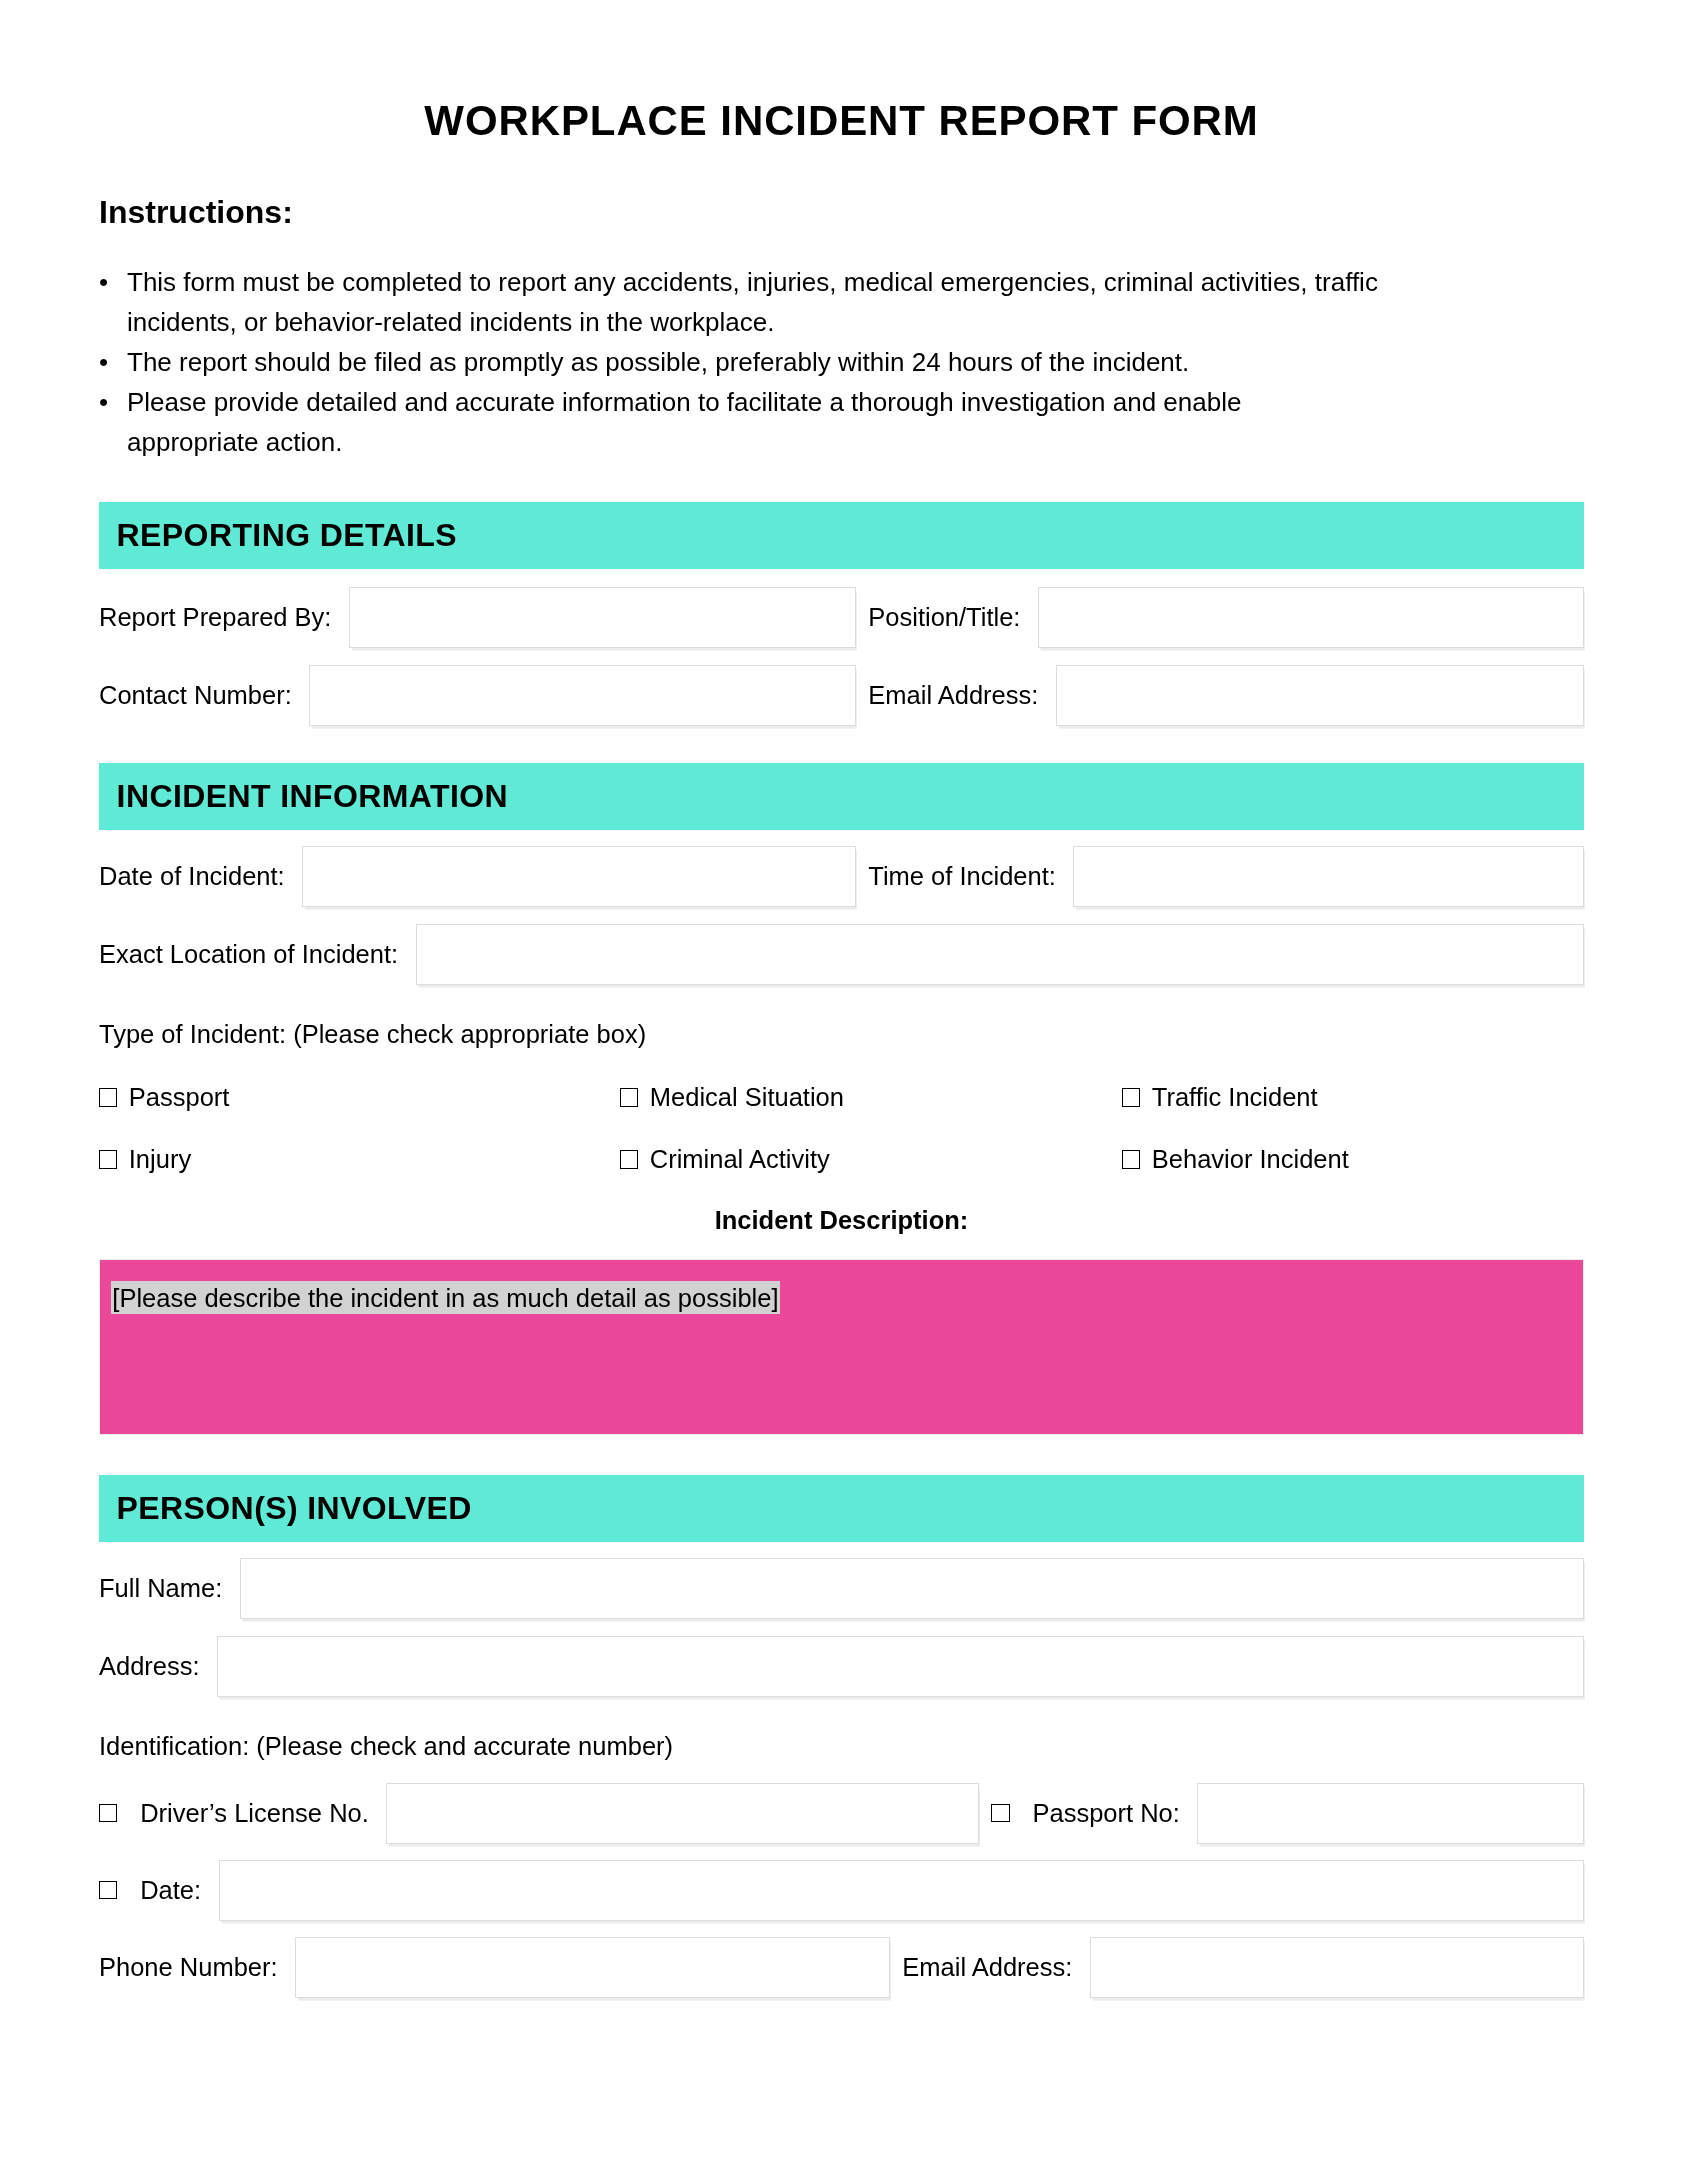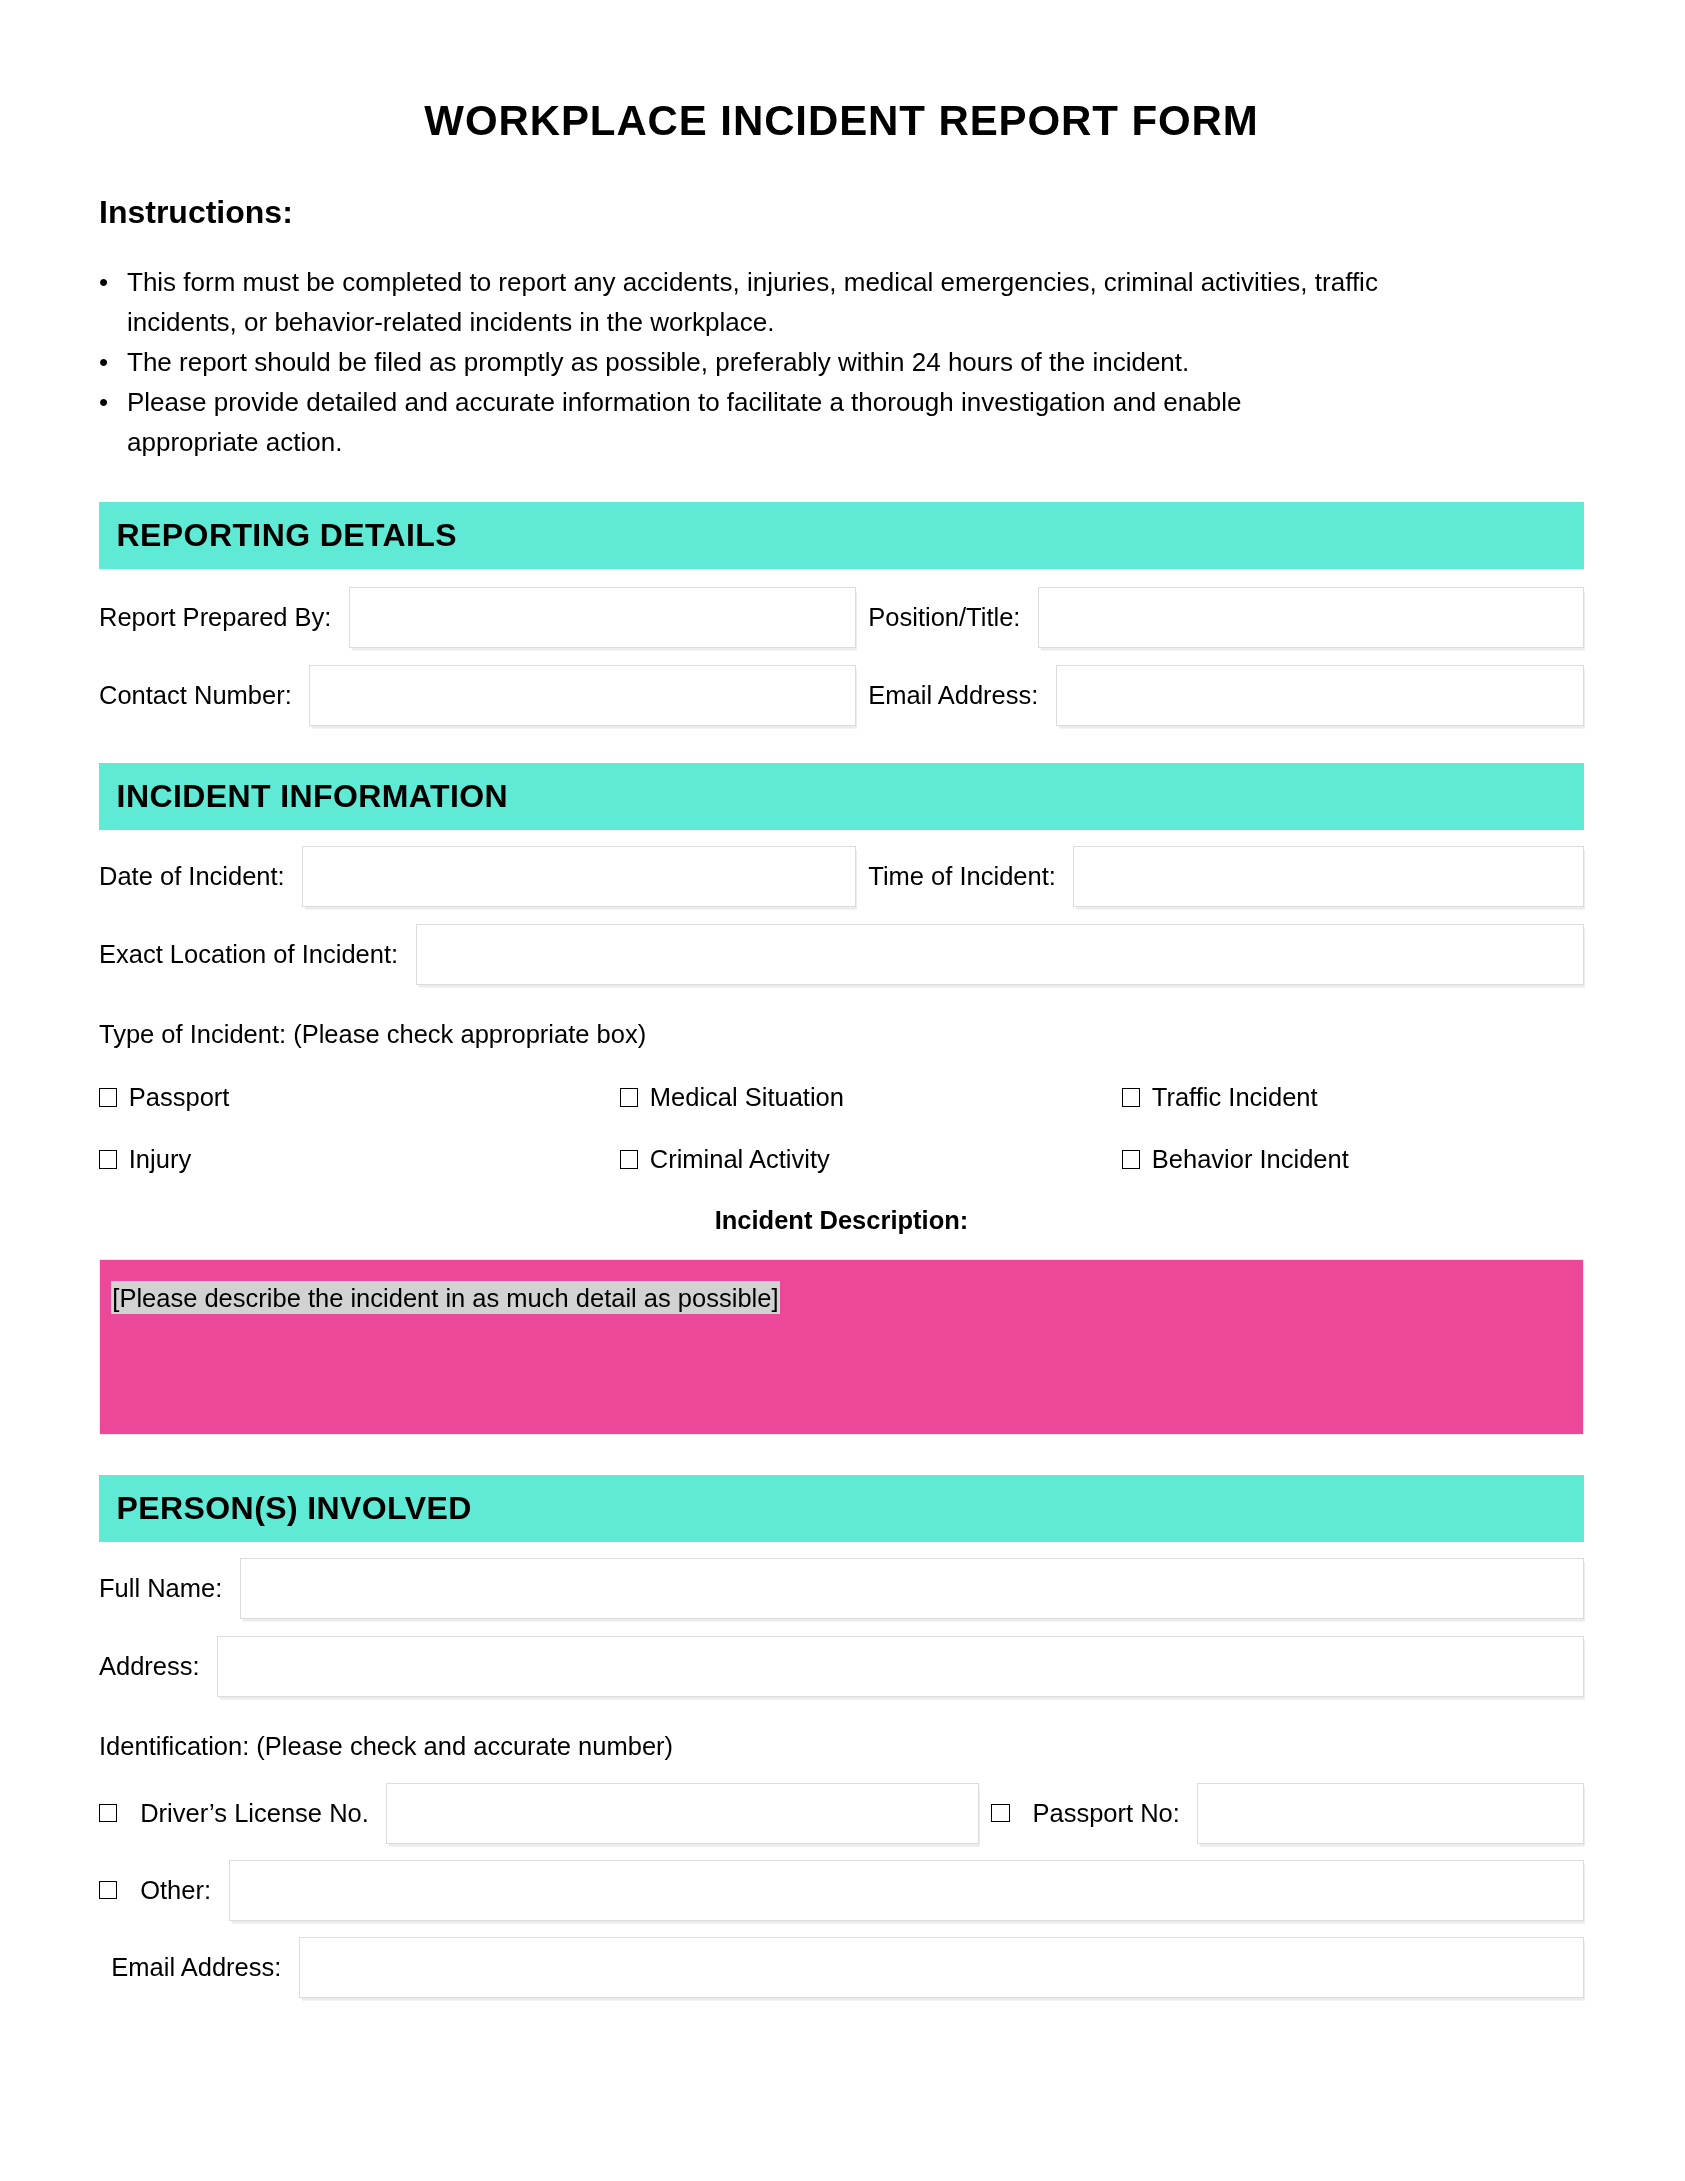--- a/index.html
+++ b/index.html
@@ -254,25 +254,29 @@
     </div>
     <div class="pane pane-right">
       <span class="cb"></span>
       <span class="lbl" style="padding-left:11.4px;">Passport No:</span>
       <input type="text" class="box" value="" style="">
     </div>
   </div>
 
   <div class="frow mt18">
     <span class="cb"></span>
-    <span class="lbl" style="padding-left:11.4px;">Other:</span>
+    <span class="lbl" style="padding-left:11.4px;">Date:</span>
     <input type="text" class="box" value="" style="">
   </div>
 
   <div class="frow mt19">
+    <div class="pane pane-left-ph">
+      <span class="lbl">Phone Number:</span>
+      <input type="text" class="box" value="" style="">
+    </div>
     <div class="pane pane-right">
       <span class="lbl">Email Address:</span>
       <input type="text" class="box" value="" style="">
     </div>
   </div>
 
 </div>
 
 
 </body></html>

